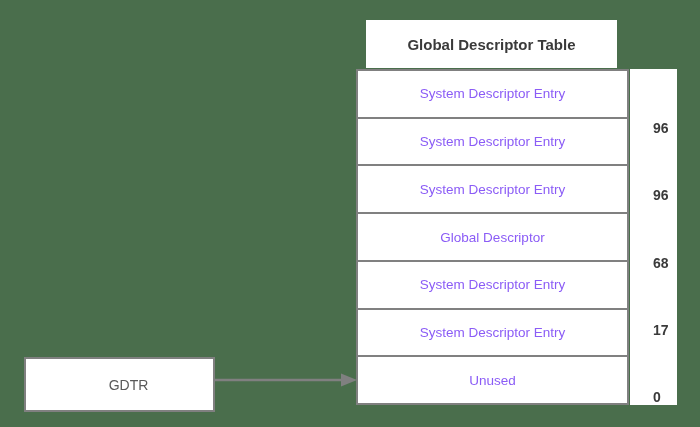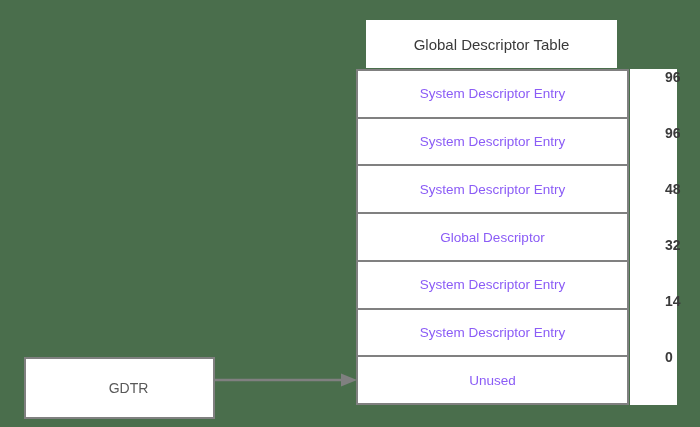--- a/index.html
+++ b/index.html
@@ -31,21 +31,21 @@
     width: 251px;
     height: 48px;
     background: #ffffff;
     display: flex;
     align-items: center;
     justify-content: center;
     box-sizing: border-box;
   }
   .gdt-title-text {
     font-size: 15px;
-    font-weight: normal;
+    font-weight: bold;
     color: #3a3a3a;
     letter-spacing: 0px;
     white-space: nowrap;
   }
 
   
   .gdt-table {
     position: absolute;
     left: 356px;
     top: 69px;
@@ -84,39 +84,38 @@
     width: 47px;
     height: 336px;
     background: #ffffff;
     box-sizing: border-box;
     display: flex;
     flex-direction: column;
   }
   .gdt-offset-cell {
     flex: 1 1 0;
     display: flex;
-    align-items: flex-start;
+    align-items: flex-end;
     justify-content: flex-start;
-    padding-left: 12px;
+    padding-left: 23px;
     box-sizing: border-box;
-    margin-left: 23px;
   }
   .gdt-offset-text {
     font-size: 14px;
     font-weight: bold;
     color: #3a3a3a;
   }
 
   
   .gdtr-box {
     position: absolute;
     left: 24px;
     top: 357px;
     width: 191px;
-    height: 62px;
+    height: 55px;
     background: #ffffff;
     border: 2px solid #808080;
     box-sizing: border-box;
     display: flex;
     align-items: center;
     justify-content: center;
     padding-left: 18px;
   }
   .gdtr-label {
     font-size: 14px;
@@ -166,27 +165,24 @@
   </div>
 
   <div class="gdt-offsets">
     <div class="gdt-offset-cell">
       <span class="gdt-offset-text">96</span>
     </div>
     <div class="gdt-offset-cell">
       <span class="gdt-offset-text">96</span>
     </div>
     <div class="gdt-offset-cell">
-      <span class="gdt-offset-text">48</span>
+      <span class="gdt-offset-text">68</span>
     </div>
     <div class="gdt-offset-cell">
-      <span class="gdt-offset-text">32</span>
-    </div>
-    <div class="gdt-offset-cell">
-      <span class="gdt-offset-text">14</span>
+      <span class="gdt-offset-text">17</span>
     </div>
     <div class="gdt-offset-cell">
       <span class="gdt-offset-text">0</span>
     </div>
   </div>
 
   <div class="gdtr-box">
     <span class="gdtr-label">GDTR</span>
   </div>
 

